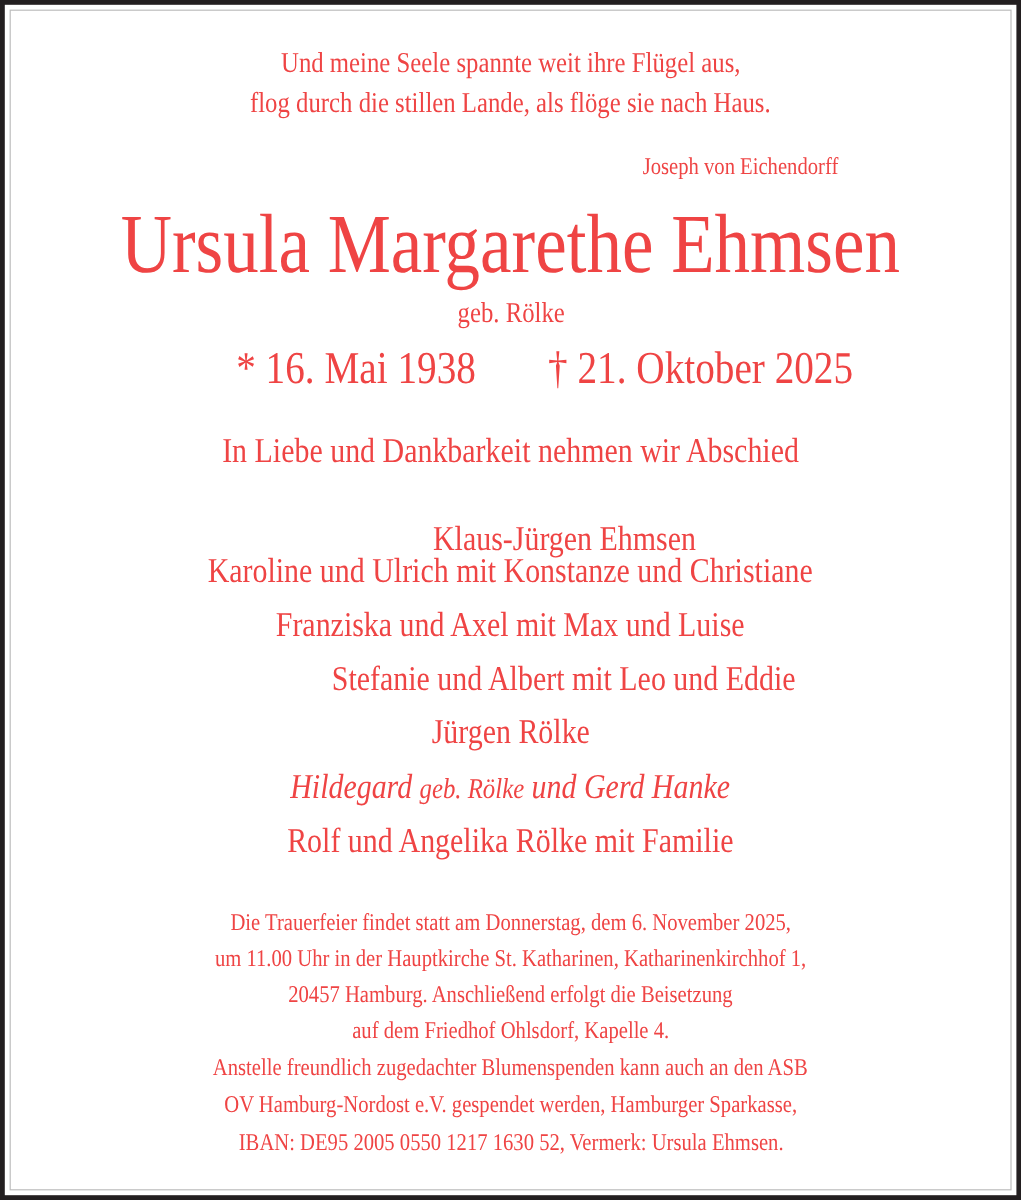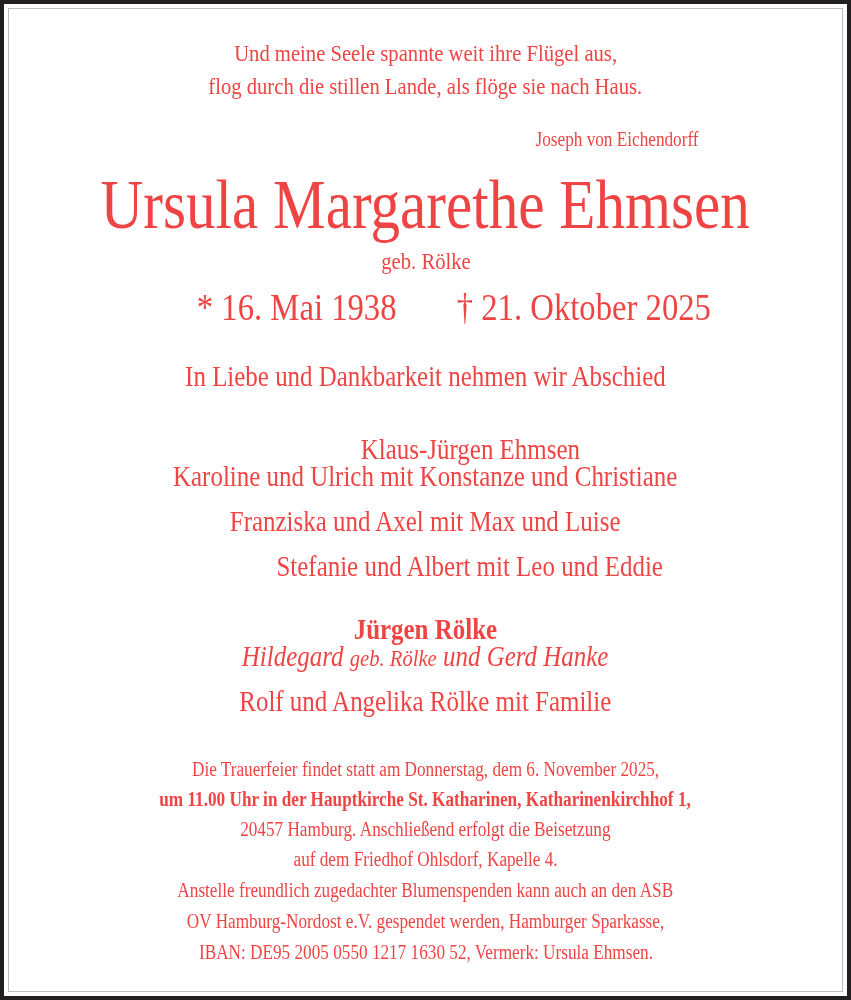--- a/index.html
+++ b/index.html
@@ -76,36 +76,36 @@
 </div>
 <div class="line fam" style="top:462px;">
   <span class="sq">Karoline und Ulrich mit Konstanze und Christiane</span>
 </div>
 <div class="line fam" style="top:507px;text-decoration:underline;">
   <span class="sq">Franziska und Axel mit Max und Luise</span>
 </div>
 <div class="line fam" style="top:552px;padding-left:44px;">
   <span class="sq">Stefanie und Albert mit Leo und Eddie</span>
 </div>
-<div class="line fam" style="top:615px;font-weight:bold;">
+<div class="line fam" style="top:596px;">
   <span class="sq">Jürgen Rölke</span>
 </div>
 <div class="line fam" style="top:642px;font-style:italic;">
   <span class="sq">
     <span>Hildegard </span><span class="small">geb. Rölke</span><span> und Gerd Hanke</span>
   </span>
 </div>
 <div class="line fam" style="top:687px;">
   <span class="sq">Rolf und Angelika Rölke mit Familie</span>
 </div>
 
 <div class="line info" style="top:759px;">
   <span class="sq">Die Trauerfeier findet statt am Donnerstag, dem 6. November 2025,</span>
 </div>
-<div class="line info" style="top:789px;font-weight:bold;">
+<div class="line info" style="top:789px;">
   <span class="sq">um 11.00 Uhr in der Hauptkirche St. Katharinen, Katharinenkirchhof 1,</span>
 </div>
 <div class="line info" style="top:819px;">
   <span class="sq">20457 Hamburg. Anschließend erfolgt die Beisetzung</span>
 </div>
 <div class="line info" style="top:849px;">
   <span class="sq">auf dem Friedhof Ohlsdorf, Kapelle 4.</span>
 </div>
 
 <div class="line info" style="top:880px;">

